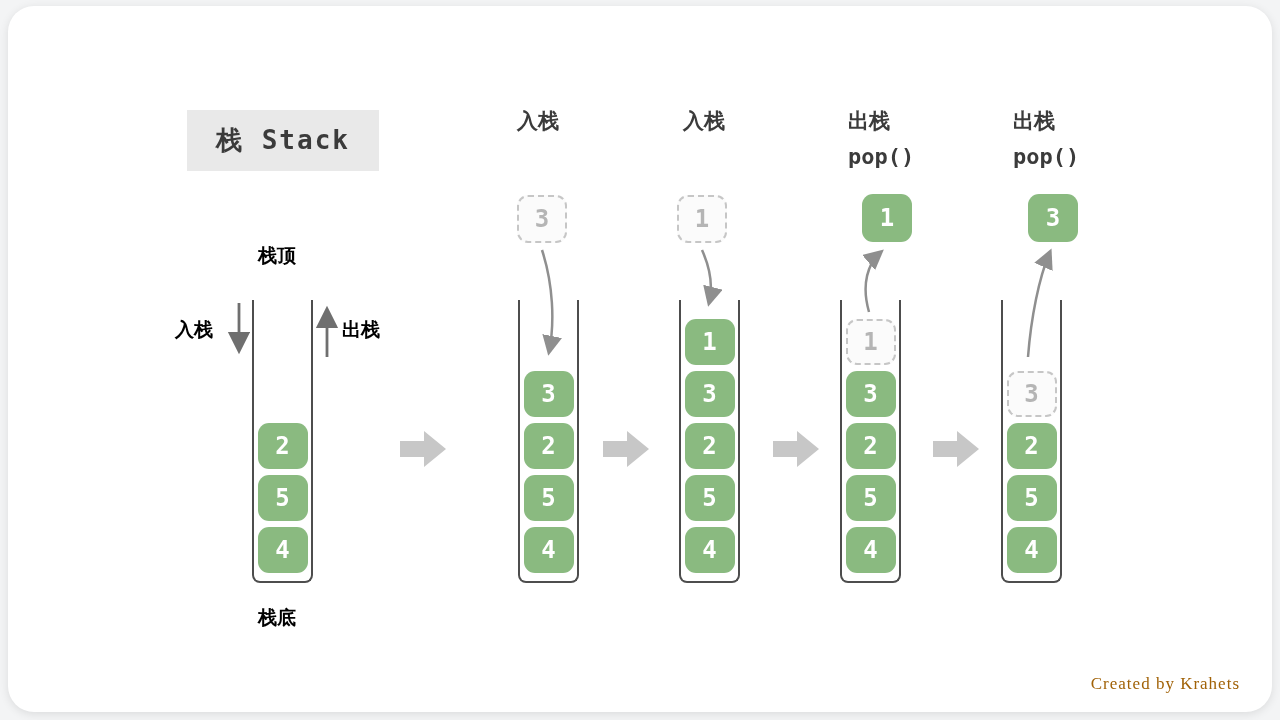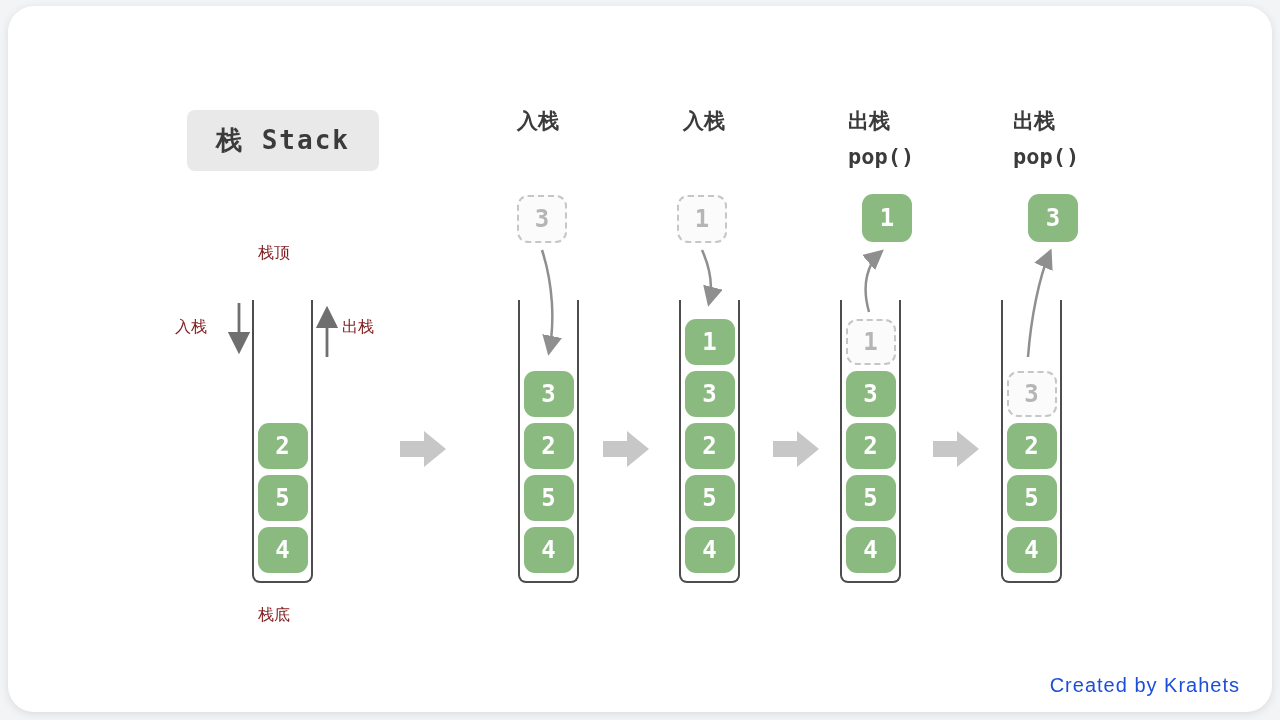--- a/index.html
+++ b/index.html
@@ -1,21 +1,21 @@
 <!DOCTYPE html>
 <html><head>
 <meta charset="utf-8">
 <style>
   html,body{margin:0;padding:0;width:1280px;height:720px;background:#f3f4f5;font-family:"DejaVu Sans","Liberation Sans",sans-serif;overflow:hidden;}
   .card{position:absolute;left:8px;top:6px;width:1264px;height:706px;background:#ffffff;border-radius:26px;box-shadow:0 2px 10px rgba(0,0,0,0.10);}
   .stage{position:absolute;left:0;top:0;width:1280px;height:720px;}
 
-  .title-box{position:absolute;left:187px;top:110px;width:192px;height:61px;background:#e9e9e9;border-radius:8px;display:flex;align-items:center;justify-content:center;font-family:"DejaVu Sans Mono","Liberation Mono",monospace;font-size:26px;font-weight:600;color:#3b3b3b;letter-spacing:2px;}
+  .title-box{position:absolute;left:187px;top:110px;width:192px;height:61px;background:#e9e9e9;border-radius:0;display:flex;align-items:center;justify-content:center;font-family:"DejaVu Sans Mono","Liberation Mono",monospace;font-size:26px;font-weight:600;color:#3b3b3b;letter-spacing:2px;}
 
-  .side-label{position:absolute;font-size:16px;font-weight:400;color:#7f1d1d;}
+  .side-label{position:absolute;font-size:19px;font-weight:700;color:#000000;}
   .lbl-top{left:258px;top:243px;}
   .lbl-bottom{left:258px;top:605px;}
   .lbl-push{left:175px;top:317px;}
   .lbl-pop{left:342px;top:317px;}
 
   .col-header{position:absolute;top:107px;width:150px;}
   .header-cn{font-size:21px;font-weight:600;color:#3b3b3b;margin:0 0 9px 0;}
   .header-code{font-family:"DejaVu Sans Mono","Liberation Mono",monospace;font-size:22px;font-weight:600;color:#3b3b3b;white-space:pre;}
   .code-green{color:#55a04c;font-weight:700;}
   .h2{left:517px;}.h3{left:683px;}.h4{left:848px;}.h5{left:1013px;}
@@ -24,21 +24,21 @@
   .c1{left:252px;}.c2{left:518px;}.c3{left:679px;}.c4{left:840px;}.c5{left:1001px;}
 
   .cell{flex:0 0 auto;width:50px;height:46px;border-radius:11px;background:#8aba80;color:#ffffff;display:flex;align-items:center;justify-content:center;font-family:"DejaVu Sans Mono","Liberation Mono",monospace;font-size:24px;font-weight:600;box-sizing:border-box;}
   .cell.ghost{background:#fbfbfb;border:2px dashed #c6c6c6;color:#b5b5b5;}
 
   .float-box{position:absolute;width:50px;height:48px;border-radius:11px;display:flex;align-items:center;justify-content:center;font-family:"DejaVu Sans Mono","Liberation Mono",monospace;font-size:24px;font-weight:600;box-sizing:border-box;}
   .float-ghost{background:#fbfbfb;border:2px dashed #c6c6c6;color:#b5b5b5;}
   .float-solid{background:#8aba80;color:#ffffff;}
   .f2{left:517px;top:195px;}.f3{left:677px;top:195px;}.f4{left:862px;top:194px;}.f5{left:1028px;top:194px;}
 
-  .watermark{position:absolute;right:40px;top:674px;font-family:Liberation Sans, sans-serif;font-size:20px;color:#1d4ed8;letter-spacing:1px;}
+  .watermark{position:absolute;right:40px;top:674px;font-family:Liberation Serif, serif;font-size:17px;color:#a16207;letter-spacing:1px;}
 
   svg.overlay{position:absolute;left:0;top:0;pointer-events:none;}
 </style>
 </head>
 <body>
 
 <div class="card"></div>
 
 <div class="stage">
 

